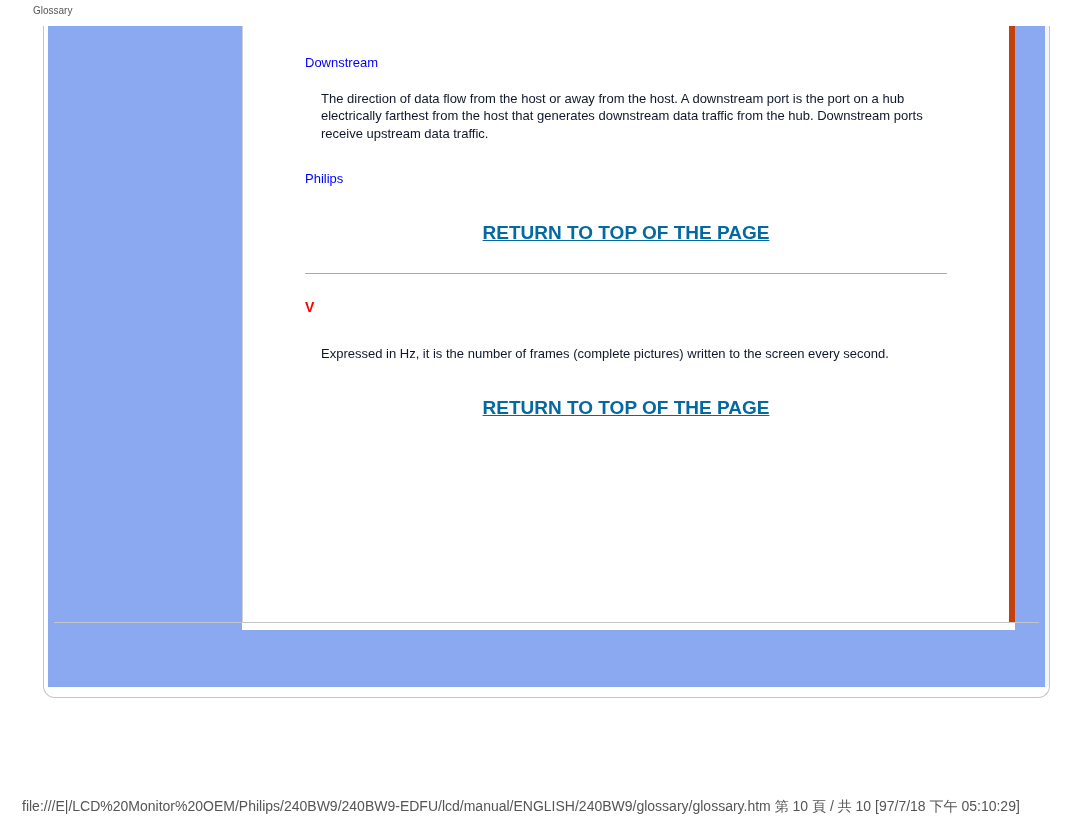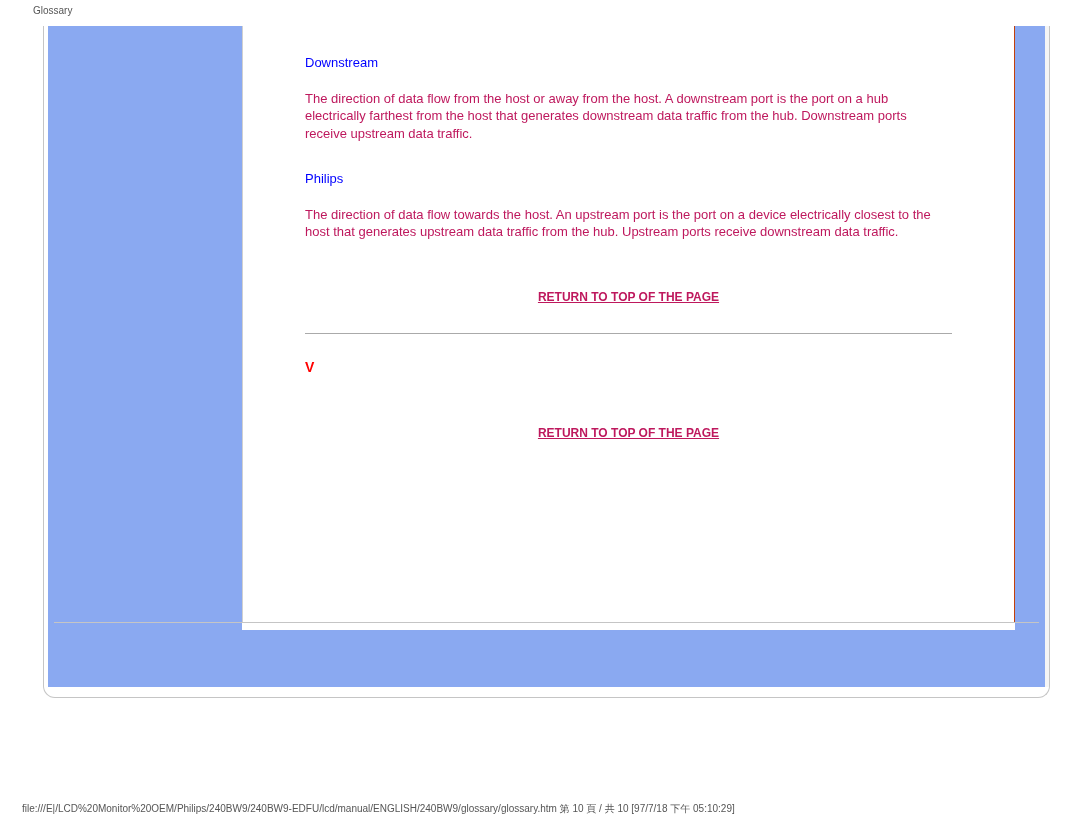--- a/index.html
+++ b/index.html
@@ -71,39 +71,40 @@
       right: 34px;
       top: 0;
       bottom: 74px;
       background: #ffffff;
       padding: 28px 62px 0 62px;
       font-size: 13px;
       line-height: 1.35;
       color: #000;
       z-index: 2;
       border-left: 1px solid #d0d0d0;
-      border-right: 1px solid #c2410c;
+      border-right: 6px solid #c2410c;
     }
     .term-title {
       color: #0000ff;
       font-weight: normal;
       margin-bottom: 18px;
     }
     .term-body {
-      color: #be185d;
+      color: #0f172a;
       margin-bottom: 28px;
+      margin-left: 16px;
     }
     .return-link {
       display: block;
       text-align: center;
-      color: #be185d;
+      color: #0369a1;
       font-weight: bold;
       text-decoration: underline;
-      margin: 48px 0 28px 0;
-      font-size: 12px;
+      margin: 32px 0 28px 0;
+      font-size: 19px;
       cursor: pointer;
     }
     .hr-sep {
       border: none;
       border-top: 1px solid #aaa;
       margin-bottom: 24px;
     }
     .section-letter {
       color: #ff0000;
       font-weight: bold;
@@ -114,21 +115,21 @@
       font-weight: bold;
       font-style: italic;
       font-size: 14px;
       margin-bottom: 22px;
       color: #000;
     }
     .footer-path {
       position: absolute;
       left: 22px;
       bottom: 18px;
-      font-size: 10px;
+      font-size: 14px;
       color: #555;
     }
     .scroll-track {
       position: absolute;
       right: 0;
       top: 0;
       bottom: 10px;
       width: 4px;
       background: #f5f5f5;
       z-index: 4;
@@ -145,27 +146,27 @@
   <div class="blue-bottom"></div>
   <div class="footer-divider"></div>
   <div class="scroll-track"></div>
 
   <div class="content-area">
 
     <div class="term-title">Downstream</div>
     <div class="term-body">The direction of data flow from the host or away from the host. A downstream port is the port on a hub electrically farthest from the host that generates downstream data traffic from the hub. Downstream ports receive upstream data traffic.</div>
 
     <div class="term-title">Philips</div>
-    <div class="term-body">The direction of data flow towards the host. An upstream port is the port on a device electrically closest to the host that generates upstream data traffic from the hub. Upstream ports receive downstream data traffic.</div>
 
     <a class="return-link">RETURN TO TOP OF THE PAGE</a>
 
     <hr class="hr-sep">
 
     <div class="section-letter">V</div>
 
+    <div class="term-body">Expressed in Hz, it is the number of frames (complete pictures) written to the screen every second.</div>
 
     <a class="return-link">RETURN TO TOP OF THE PAGE</a>
 
   </div>
 </div>
 
 <div class="footer-path">file:///E|/LCD%20Monitor%20OEM/Philips/240BW9/240BW9-EDFU/lcd/manual/ENGLISH/240BW9/glossary/glossary.htm 第 10 頁 / 共 10 [97/7/18 下午 05:10:29]</div>
 
 </body></html>

